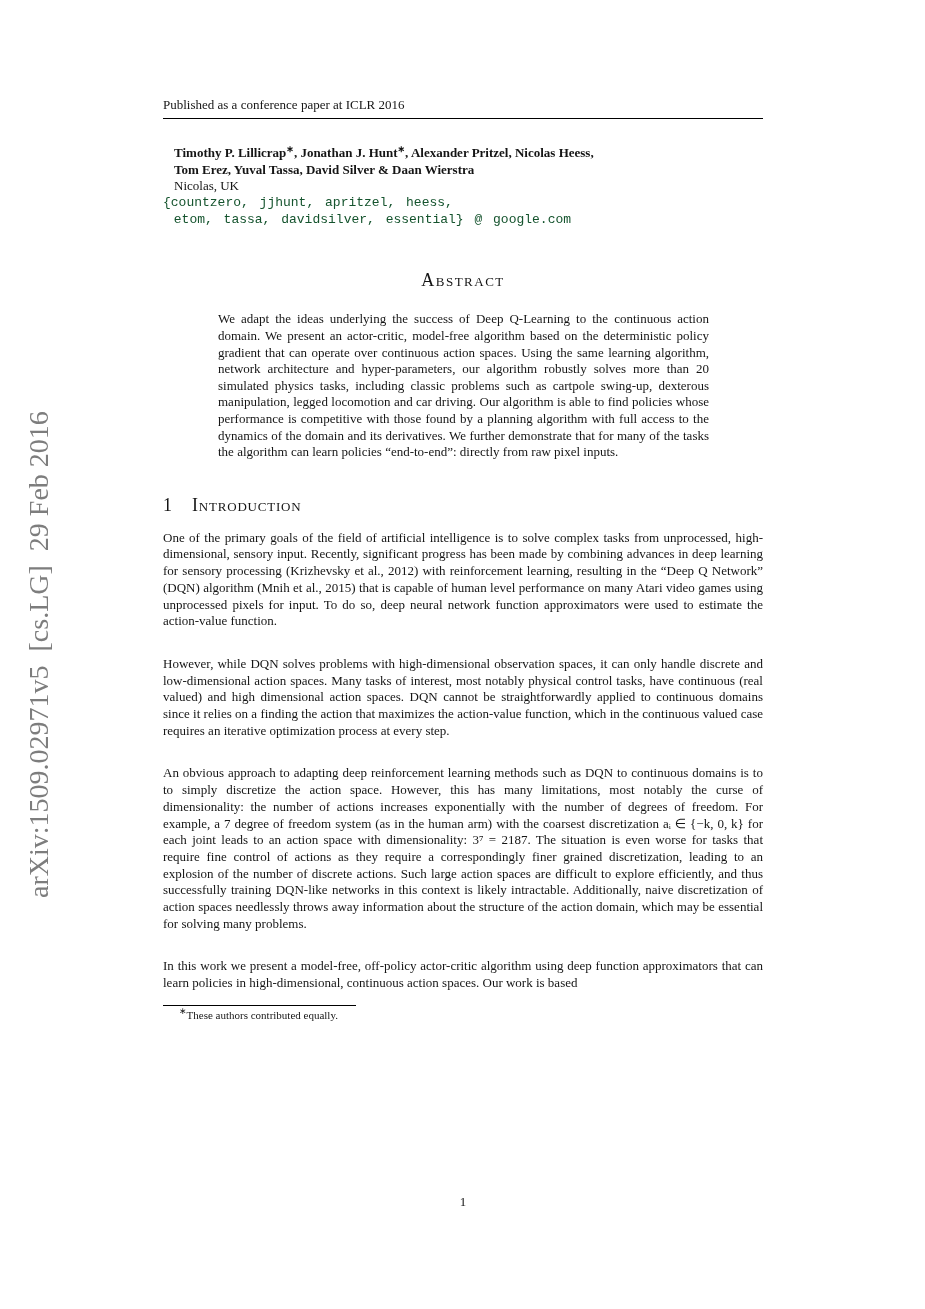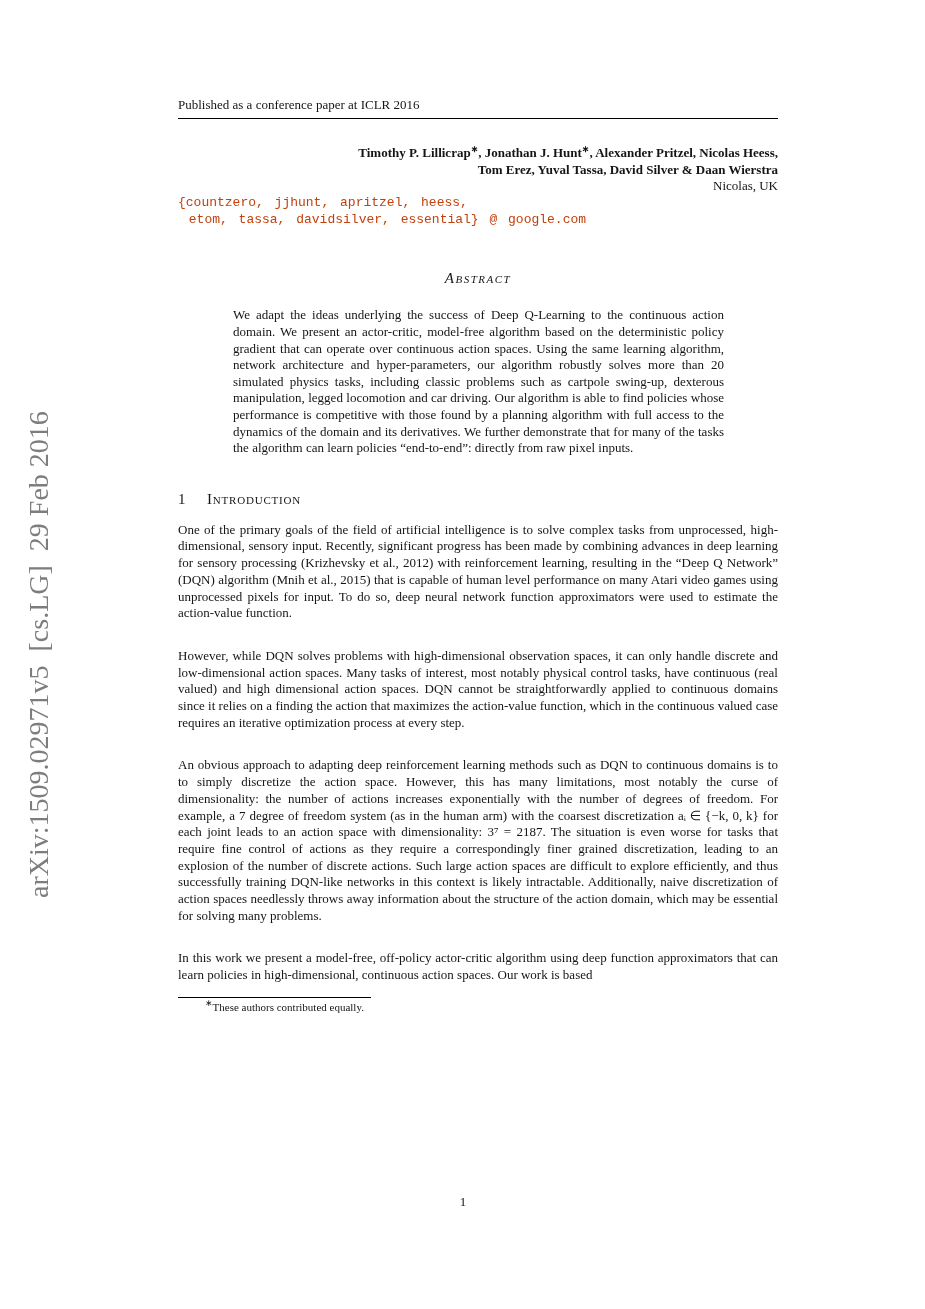--- a/index.html
+++ b/index.html
@@ -10,21 +10,21 @@
     width: 925px;
     height: 1309px;
     margin: 0 auto;
     background: #ffffff;
     color: #151515;
     font-family: "Liberation Serif", serif;
     overflow: hidden;
   }
   .content {
     position: absolute;
-    left: 178px;
+    left: 163px;
     top: 0;
     width: 600px;
   }
   .running-header {
     padding-top: 97px;
     font-size: 13px;
   }
   .header-rule {
     border: none;
     border-top: 1.5px solid #000;
@@ -33,72 +33,71 @@
   .title {
     margin-top: 52px;
     font-size: 22px;
     font-weight: 500;
     font-variant: small-caps;
     letter-spacing: 1px;
     line-height: 1.45;
     width: 600px;
   }
   .author-block { margin-top: 26px; margin-left: 11px; }
-  .author-line { font-size: 13px; line-height: 16.6px; text-align: right; }
+  .author-line { font-size: 13px; line-height: 16.6px; }
   .bold { font-weight: bold; }
   sup.star { font-size: 9px; vertical-align: super; line-height: 0; }
   .mono {
     font-family: "Liberation Mono", "DejaVu Sans Mono", monospace;
     font-size: 13px;
     line-height: 16.8px;
     white-space: pre;
     word-spacing: 3px;
-    color: #c2410c;
+    color: #14532d;
     margin-left: -11px;
   }
   .abstract-heading {
     margin-top: 42px;
     text-align: center;
-    font-size: 15px;
+    font-size: 18px;
     font-weight: 500;
     font-variant: small-caps;
     letter-spacing: 1.5px;
-    font-style: italic;
   }
   .abstract-body {
     margin: 20px 54px 0 55px;
     font-size: 13px;
     line-height: 16.6px;
     text-align: justify;
     hyphens: auto; -webkit-hyphens: auto;
   }
   .section-heading {
     margin-top: 34px;
-    font-size: 15px;
+    font-size: 18px;
     font-weight: 500;
   }
   .section-heading .num { display: inline-block; min-width: 29px; }
   .sc { font-variant: small-caps; letter-spacing: 0.8px; }
   .body-par {
     margin-top: 26px;
     font-size: 13px;
     line-height: 16.7px;
     text-align: justify;
     hyphens: auto; -webkit-hyphens: auto;
   }
   .body-par.first { margin-top: 14px; }
   .footnote-rule {
     margin-top: 13px;
     width: 193px;
     border: none;
     border-top: 1px solid #000;
   }
   .footnote {
     margin-top: 3px;
-    margin-left: 27px;
+    margin-left: 16px;
     font-size: 11px;
   }
   .page-number {
     position: absolute;
     left: 163px;
     top: 1194px;
     width: 600px;
     text-align: center;
     font-size: 13px;
   }

